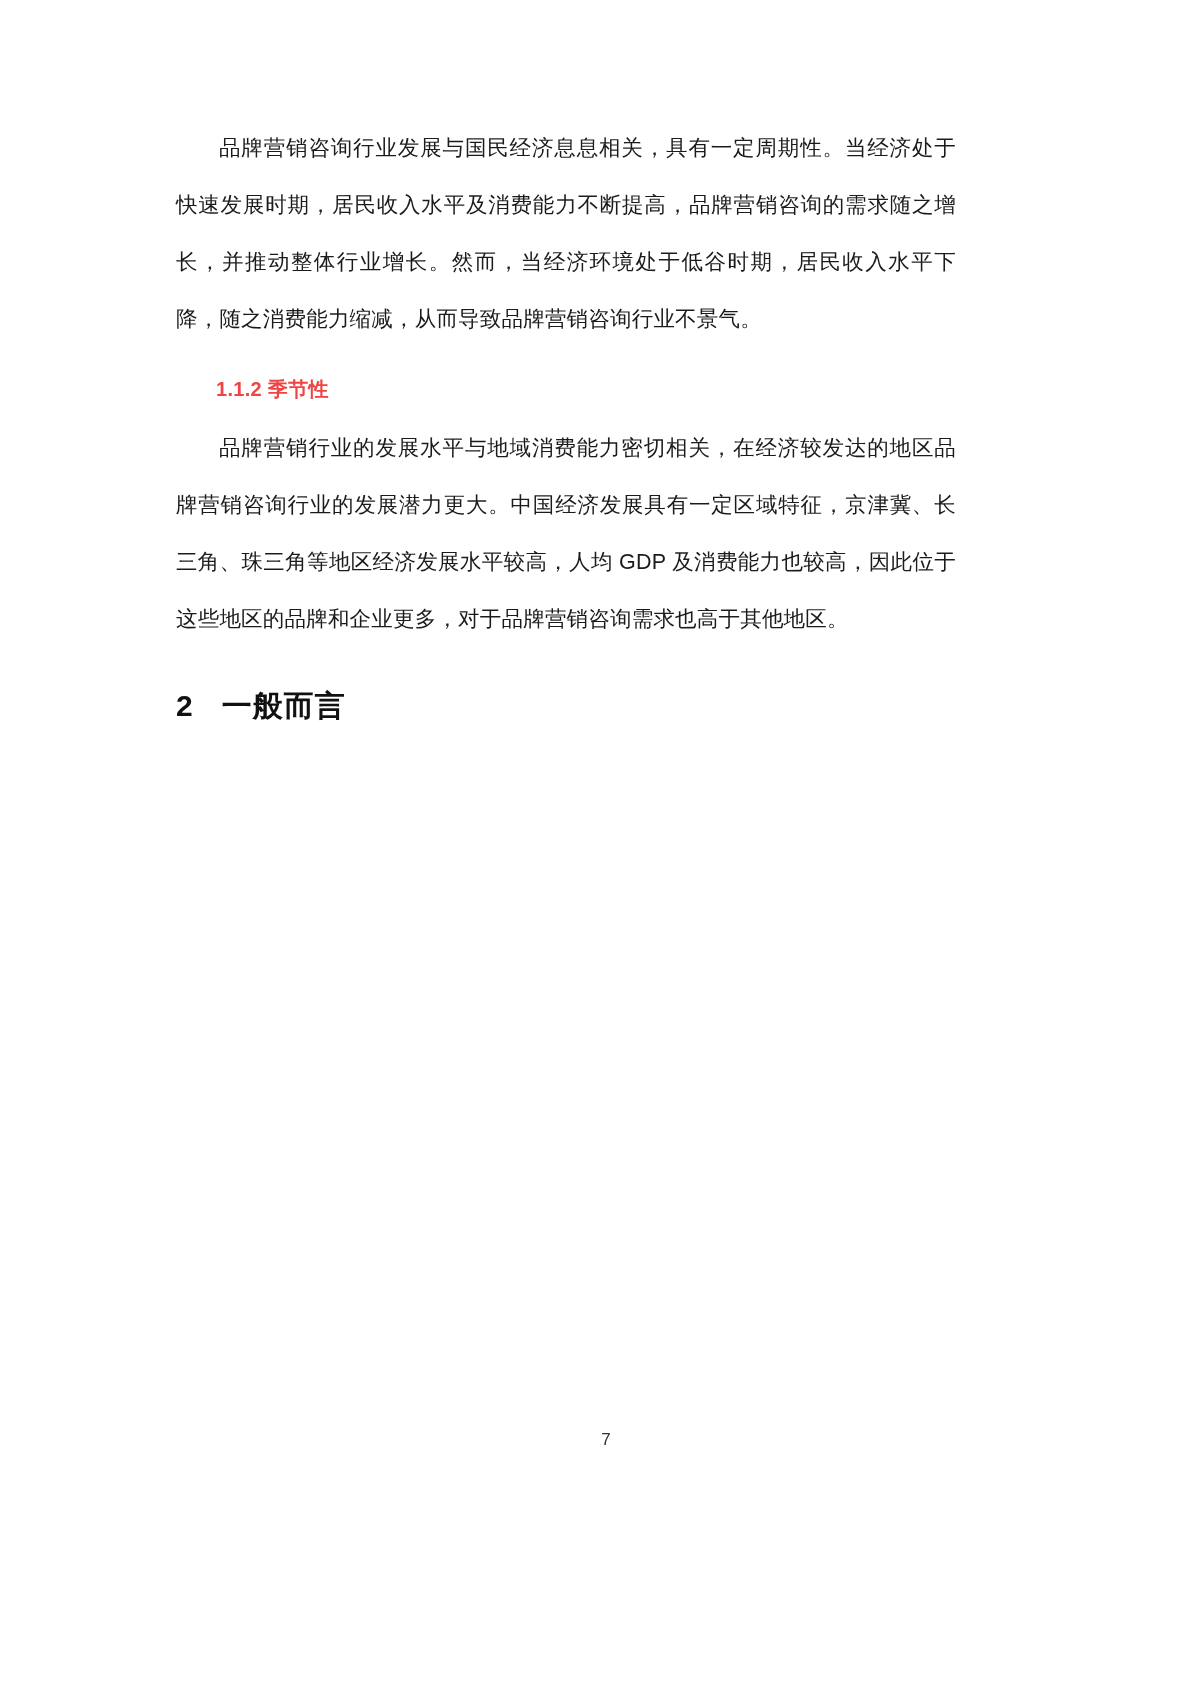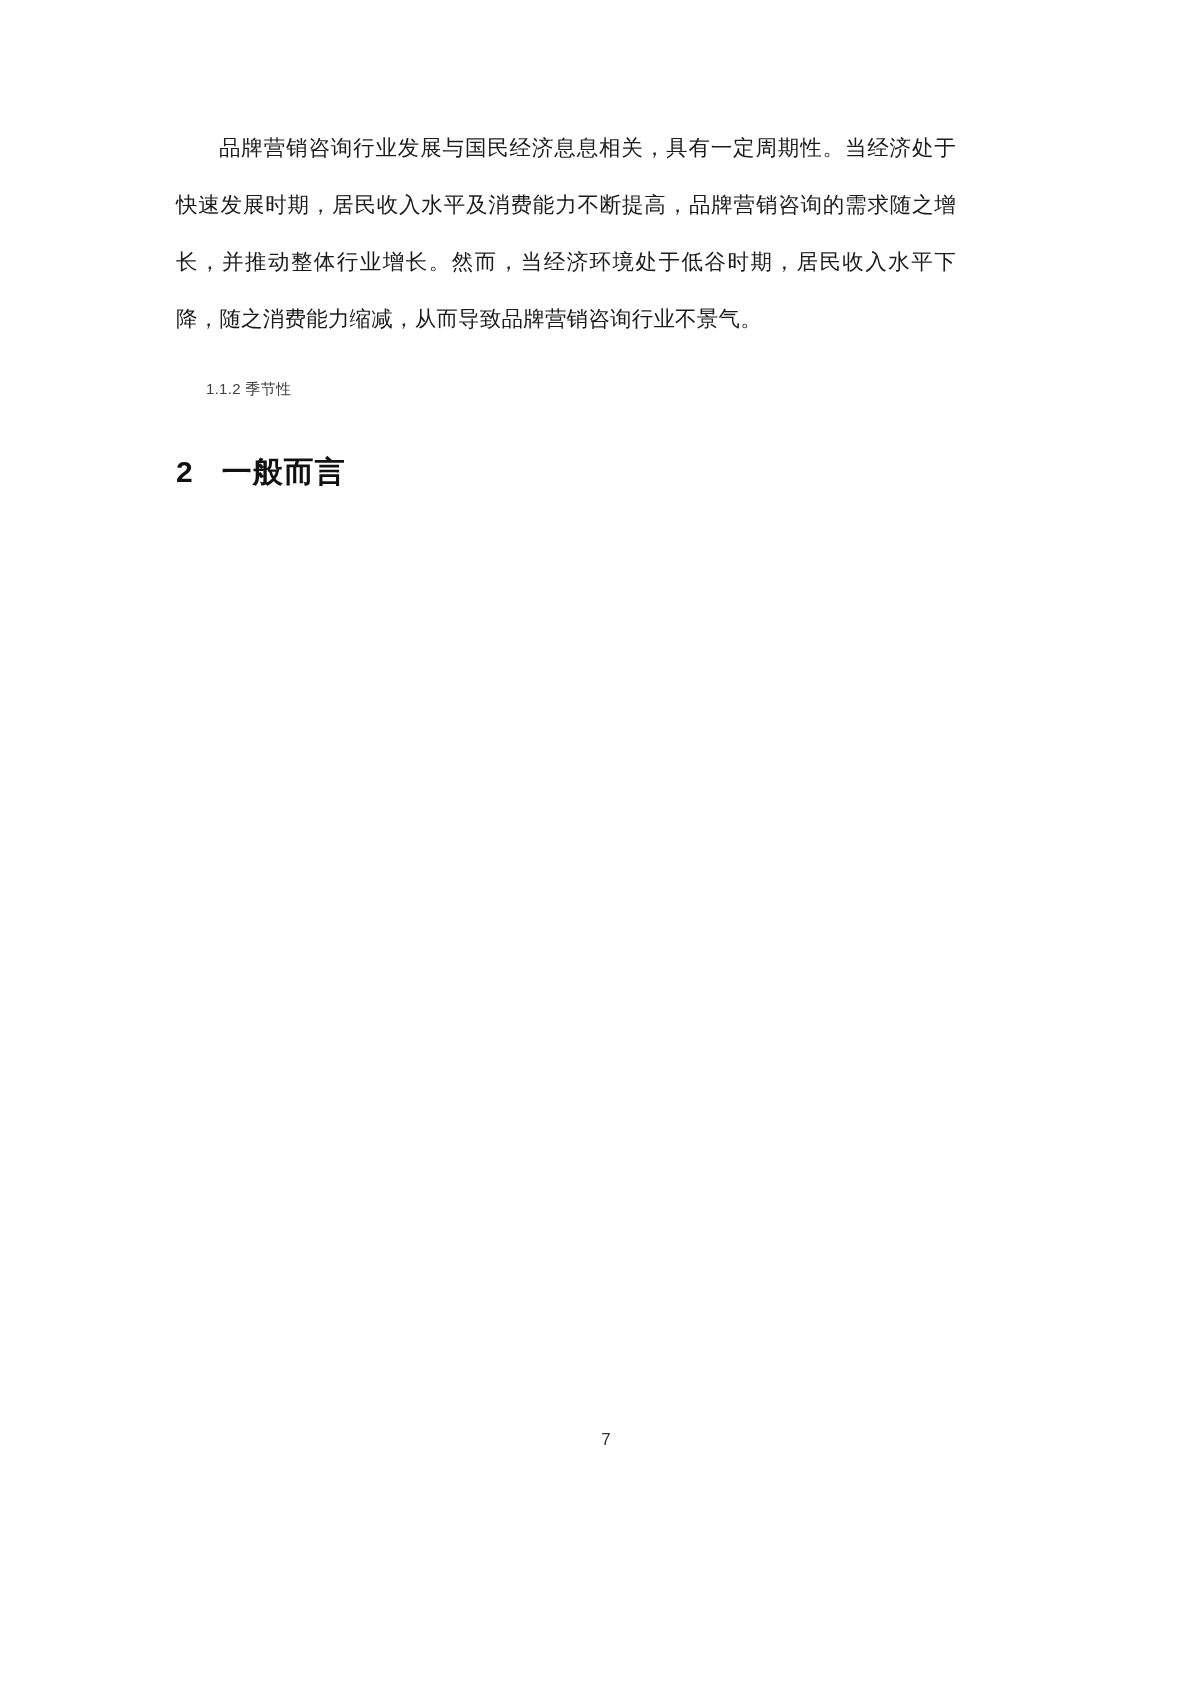--- a/index.html
+++ b/index.html
@@ -35,25 +35,25 @@
     font-size: 21.5px;
     line-height: 57px;
     text-align: justify;
     text-justify: inter-ideograph;
     text-indent: 2em;
     color: #1b1b1b;
     letter-spacing: 0.2px;
   }
   h3.sub-heading {
     margin: 16px 0 6px 0;
-    font-size: 15px;
-    font-weight: normal;
+    font-size: 20px;
+    font-weight: bold;
     line-height: 50px;
     text-indent: 2em;
-    color: #404040;
+    color: #ef4444;
     letter-spacing: 0.3px;
   }
   h2.section-heading {
     margin: 34px 0 0 0;
     font-size: 30px;
     font-weight: bold;
     line-height: 48px;
     color: #111111;
     letter-spacing: 1px;
     text-indent: 0;
@@ -80,20 +80,21 @@
 
 <div class="page">
   <div class="content">
 
     <p class="body-text">品牌营销咨询行业发展与国民经济息息相关，具有一定周期性。当经济处于快速发展时期，居民收入水平及消费能力不断提高，品牌营销咨询的需求随之增长，并推动整体行业增长。然而，当经济环境处于低谷时期，居民收入水平下降，随之消费能力缩减，从而导致品牌营销咨询行业不景气。</p>
 
     <h3 class="sub-heading">1.1.2 季节性</h3>
 
 
 
+    <p class="body-text">品牌营销行业的发展水平与地域消费能力密切相关，在经济较发达的地区品牌营销咨询行业的发展潜力更大。中国经济发展具有一定区域特征，京津冀、长三角、珠三角等地区经济发展水平较高，人均 GDP 及消费能力也较高，因此位于这些地区的品牌和企业更多，对于品牌营销咨询需求也高于其他地区。</p>
 
     <h2 class="section-heading">
       <span class="num">2</span><span>一般而言</span>
     </h2>
 
     <div class="blank-area"></div>
   </div>
 
   <div class="page-number">7</div>
 </div>

